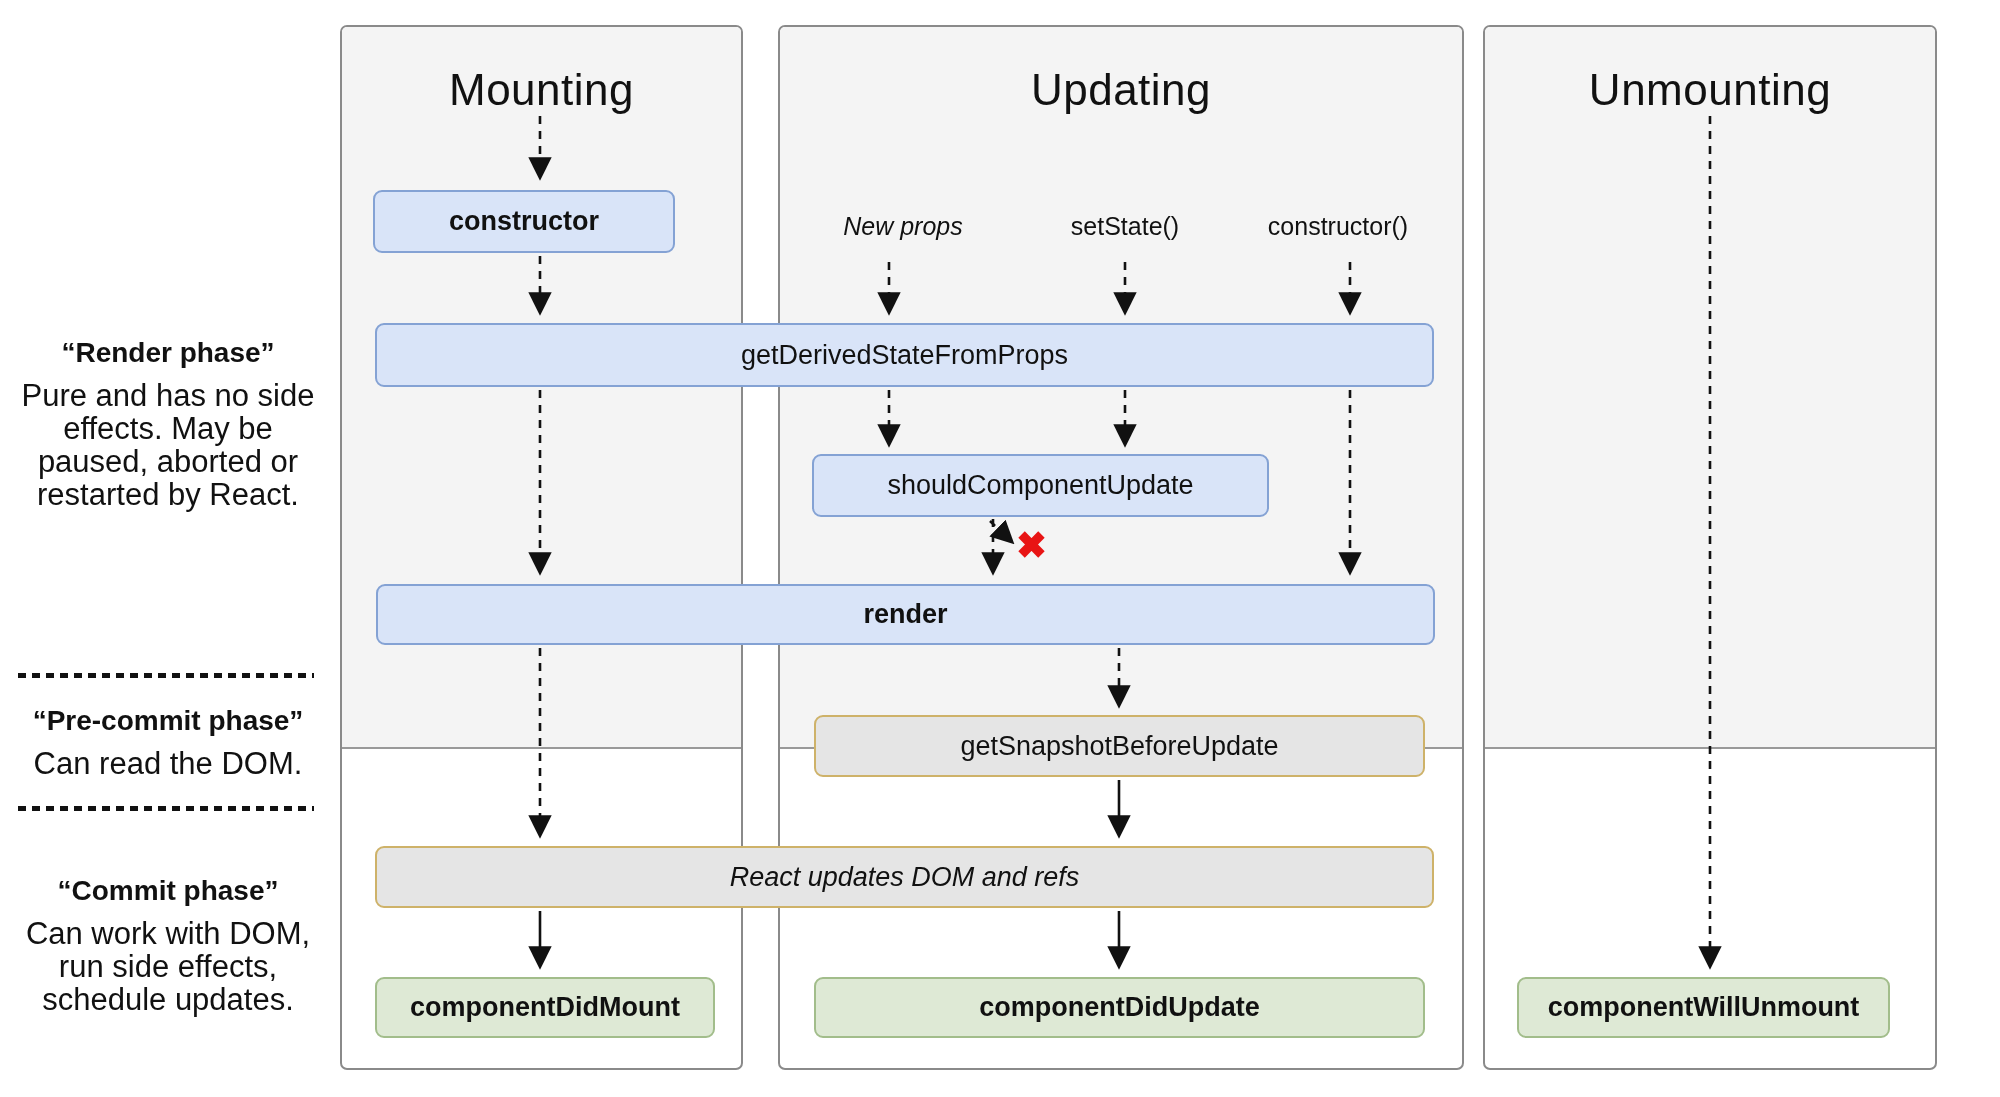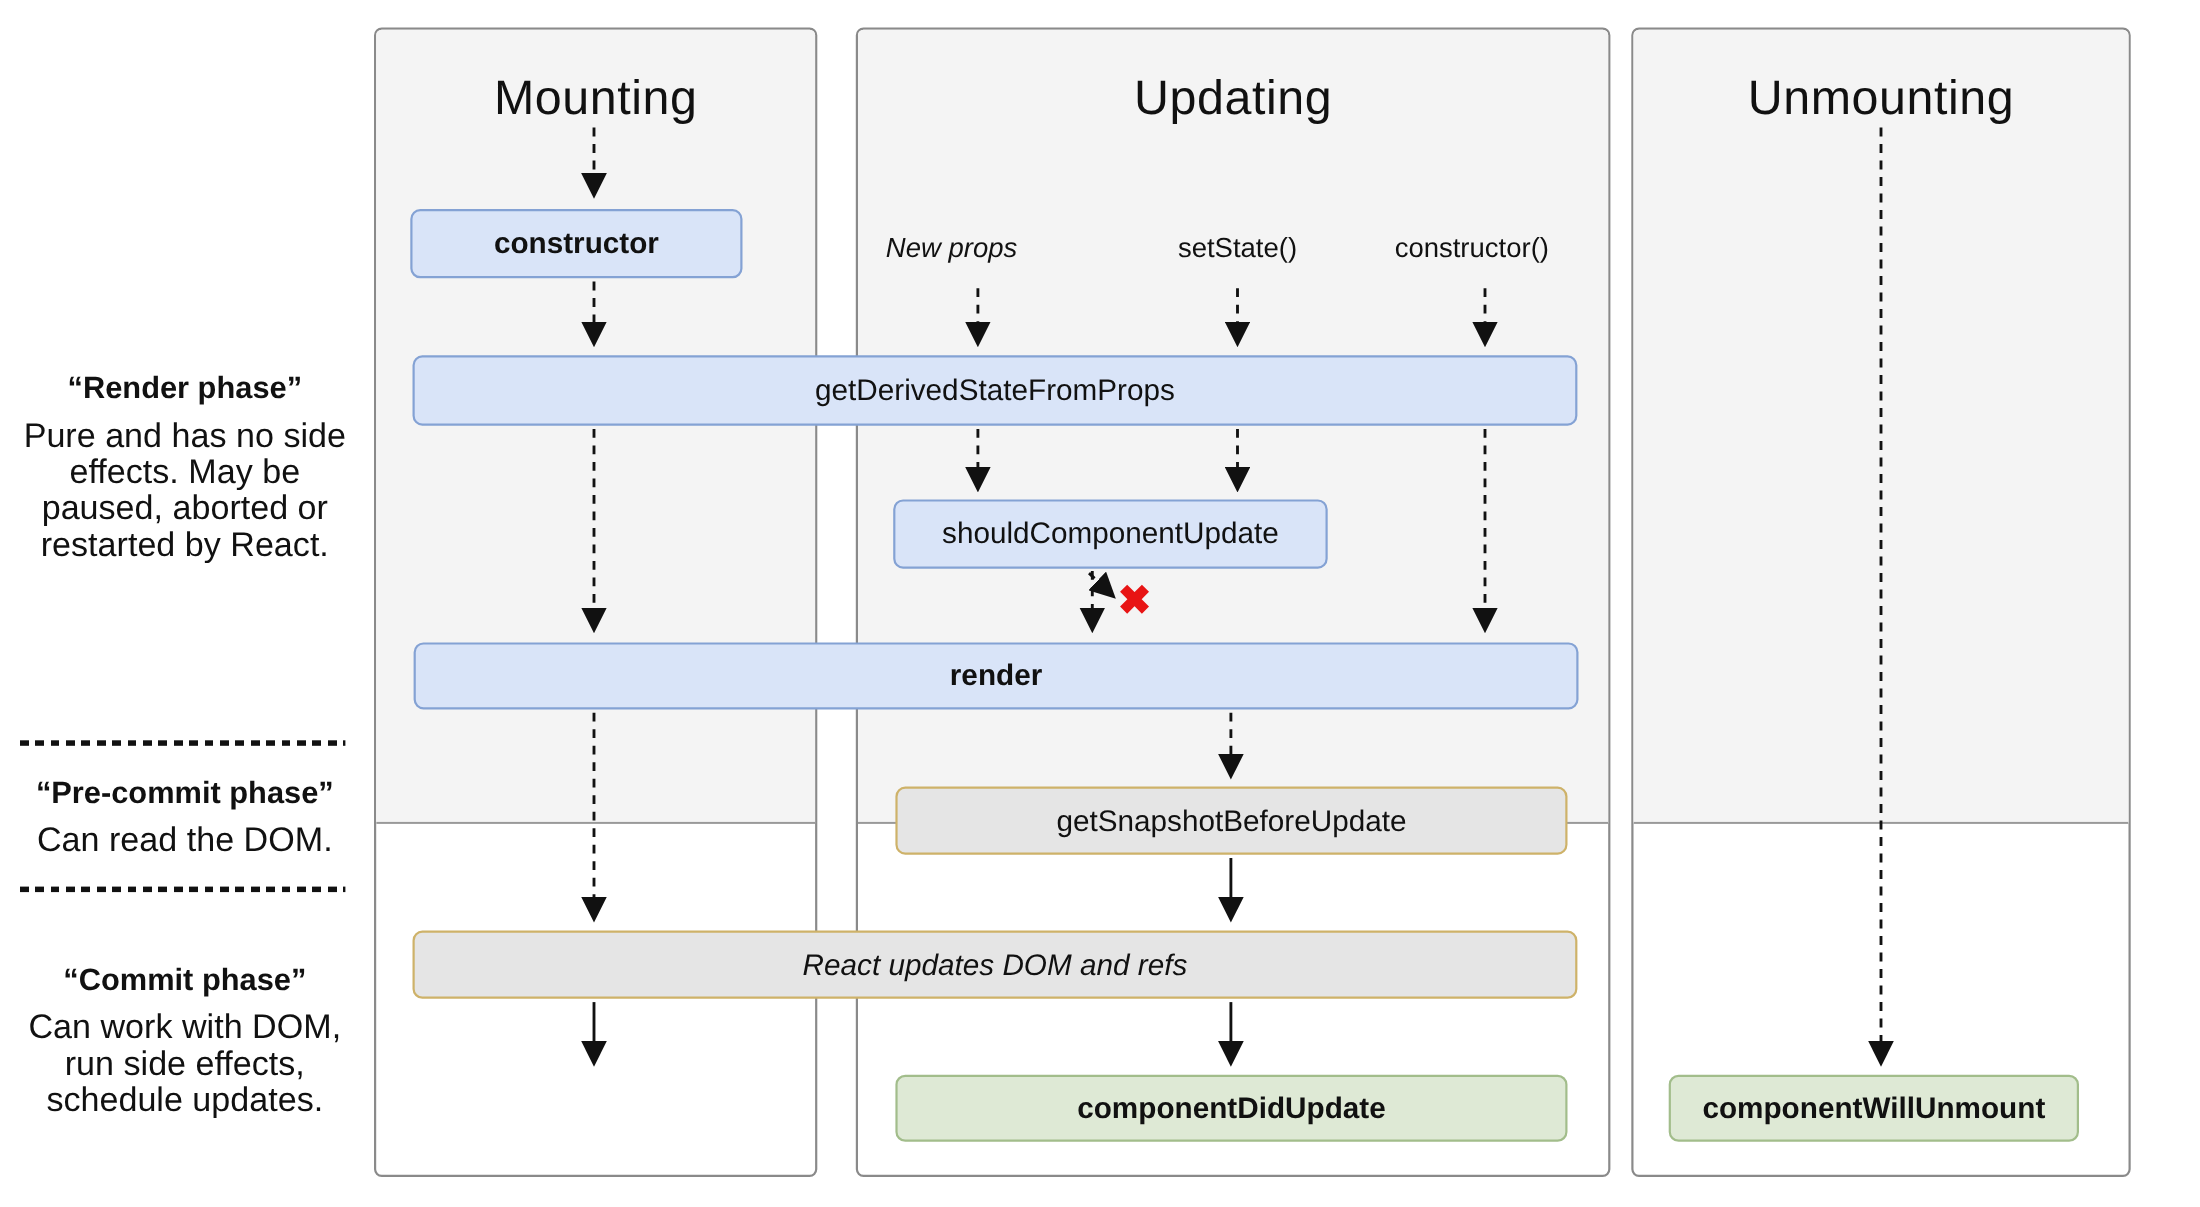--- a/index.html
+++ b/index.html
@@ -90,30 +90,31 @@
   <div class="panel" style="left:778px;width:686px">
     <div class="panel-gray"></div>
     <div class="panel-title">Updating</div>
   </div>
 
   <div class="panel" style="left:1483px;width:454px">
     <div class="panel-gray"></div>
     <div class="panel-title">Unmounting</div>
   </div>
 
-  <div class="trigger italic" style="left:745px">New props</div>
+  <div class="trigger italic" style="left:783px">New props</div>
   <div class="trigger" style="left:1005px">setState()</div>
   <div class="trigger" style="left:1218px">constructor()</div>
 
   <div class="node blue bold" style="left:373px;top:190px;width:302px;height:63px">constructor</div>
   <div class="node blue" style="left:375px;top:323px;width:1059px;height:64px">getDerivedStateFromProps</div>
-  <div class="node blue" style="left:812px;top:454px;width:395px;height:63px">shouldComponentUpdate</div>
+  <div class="node blue" style="left:812px;top:454px;width:457px;height:63px">shouldComponentUpdate</div>
   <div class="node blue bold" style="left:376px;top:584px;width:1059px;height:61px">render</div>
   <div class="node yellow" style="left:814px;top:715px;width:611px;height:62px">getSnapshotBeforeUpdate</div>
   <div class="node yellow italic" style="left:375px;top:846px;width:1059px;height:62px">React updates DOM and refs</div>
+  <div class="node green bold" style="left:375px;top:977px;width:340px;height:61px">componentDidMount</div>
   <div class="node green bold" style="left:814px;top:977px;width:611px;height:61px">componentDidUpdate</div>
   <div class="node green bold" style="left:1517px;top:977px;width:373px;height:61px">componentWillUnmount</div>
 
   <span class="cancel-x">✖</span>
 
   <svg class="arrows" width="2000" height="1097" viewBox="0 0 2000 1097">
     <defs>
       <marker id="ah" markerWidth="9" markerHeight="9" refX="7.2" refY="4.5" orient="auto">
         <path d="M0,0 L9,4.5 L0,9 z" fill="#111"></path>
       </marker>

